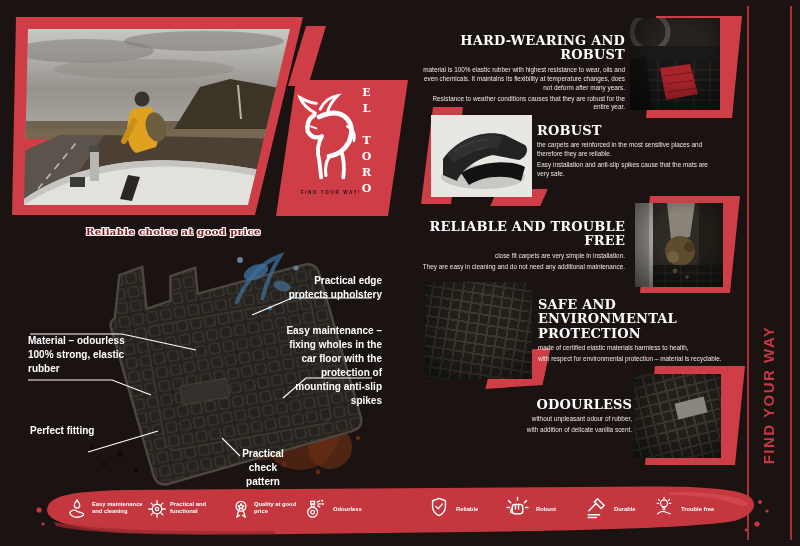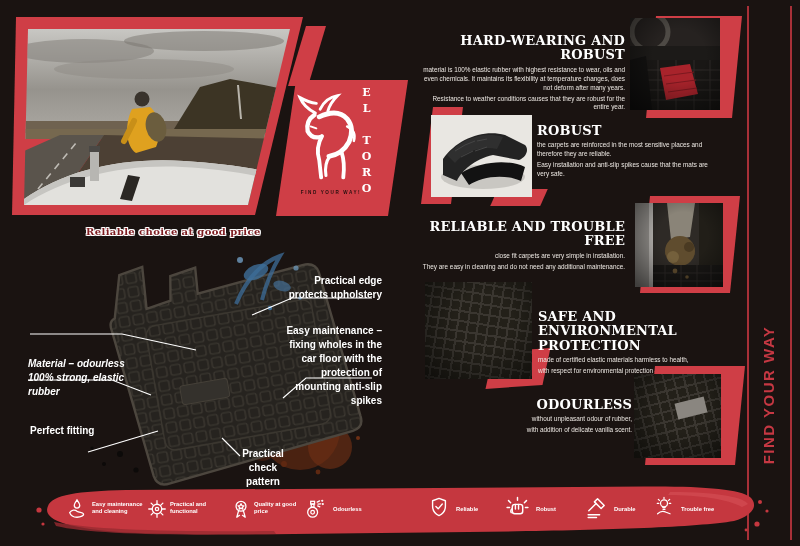--- a/index.html
+++ b/index.html
@@ -159,21 +159,21 @@
     <g stroke="#fff" stroke-width="1.1" fill="none">
       <polyline points="30,92 122,92 196,108"></polyline>
       <polyline points="28,138 112,138 151,153"></polyline>
       <polyline points="88,210 158,189"></polyline>
       <polyline points="372,56 292,56 252,73"></polyline>
       <polyline points="372,136 306,136 283,156"></polyline>
       <polyline points="222,196 240,214"></polyline>
     </g>
   </svg>
 
-  <div class="abs call" style="left:28px;top:357px;width:120px;font-style:italic;">Material – odourless 100% strong, elastic rubber</div>
+  <div class="abs call" style="left:28px;top:334px;width:120px;">Material – odourless 100% strong, elastic rubber</div>
   <div class="abs call" style="left:30px;top:424px;width:100px;">Perfect fitting</div>
   <div class="abs call t-right" style="left:288px;top:274px;width:94px;">Practical edge protects upholstery</div>
   <div class="abs call t-right" style="left:286px;top:324px;width:96px;">Easy maintenance – fixing wholes in the car floor with the protection of mounting anti-slip spikes</div>
   <div class="abs call" style="left:232px;top:447px;width:62px;text-align:center;">Practical check pattern</div>
 
   <div class="abs t-right" style="left:422px;top:34px;width:203px;">
     <h2 class="sec-title">HARD-WEARING AND ROBUST</h2>
     <div class="sec-body">
       <p>material is 100% elastic rubber with highest resistance to wear, oils and even chemicals. It maintains its flexibility at temperature changes, does not deform after many years.</p>
       <p>Resistance to weather conditions causes that they are robust for the entire year.</p>
@@ -246,21 +246,21 @@
         <circle cx="52" cy="74" r="1.8" fill="#5f4c2e"></circle>
     </svg>
     <div class="vig"></div>
   </div>
 
   <div class="abs red" style="left:490px;top:350px;width:56px;height:37px;transform:skewX(-16deg) rotate(-4deg);"></div>
   <div class="abs ph" style="left:425px;top:282px;width:107px;height:97px;">
     <div class="mat-tex" style="transform:rotate(9deg);"></div>
     <div class="vig"></div>
   </div>
-  <div class="abs t-left" style="left:538px;top:298px;width:190px;margin-top:12px;">
+  <div class="abs t-left" style="left:538px;top:298px;width:190px;">
     <h2 class="sec-title" style="width:178px;">SAFE AND ENVIRONMENTAL PROTECTION</h2>
     <div class="sec-body">
       <p>made of certified elastic materials harmless to health,</p>
       <p>with respect for environmental protection – material is recyclable.</p>
     </div>
   </div>
 
   <div class="abs t-right" style="left:432px;top:398px;width:200px;">
     <h2 class="sec-title">ODOURLESS</h2>
     <div class="sec-body">

